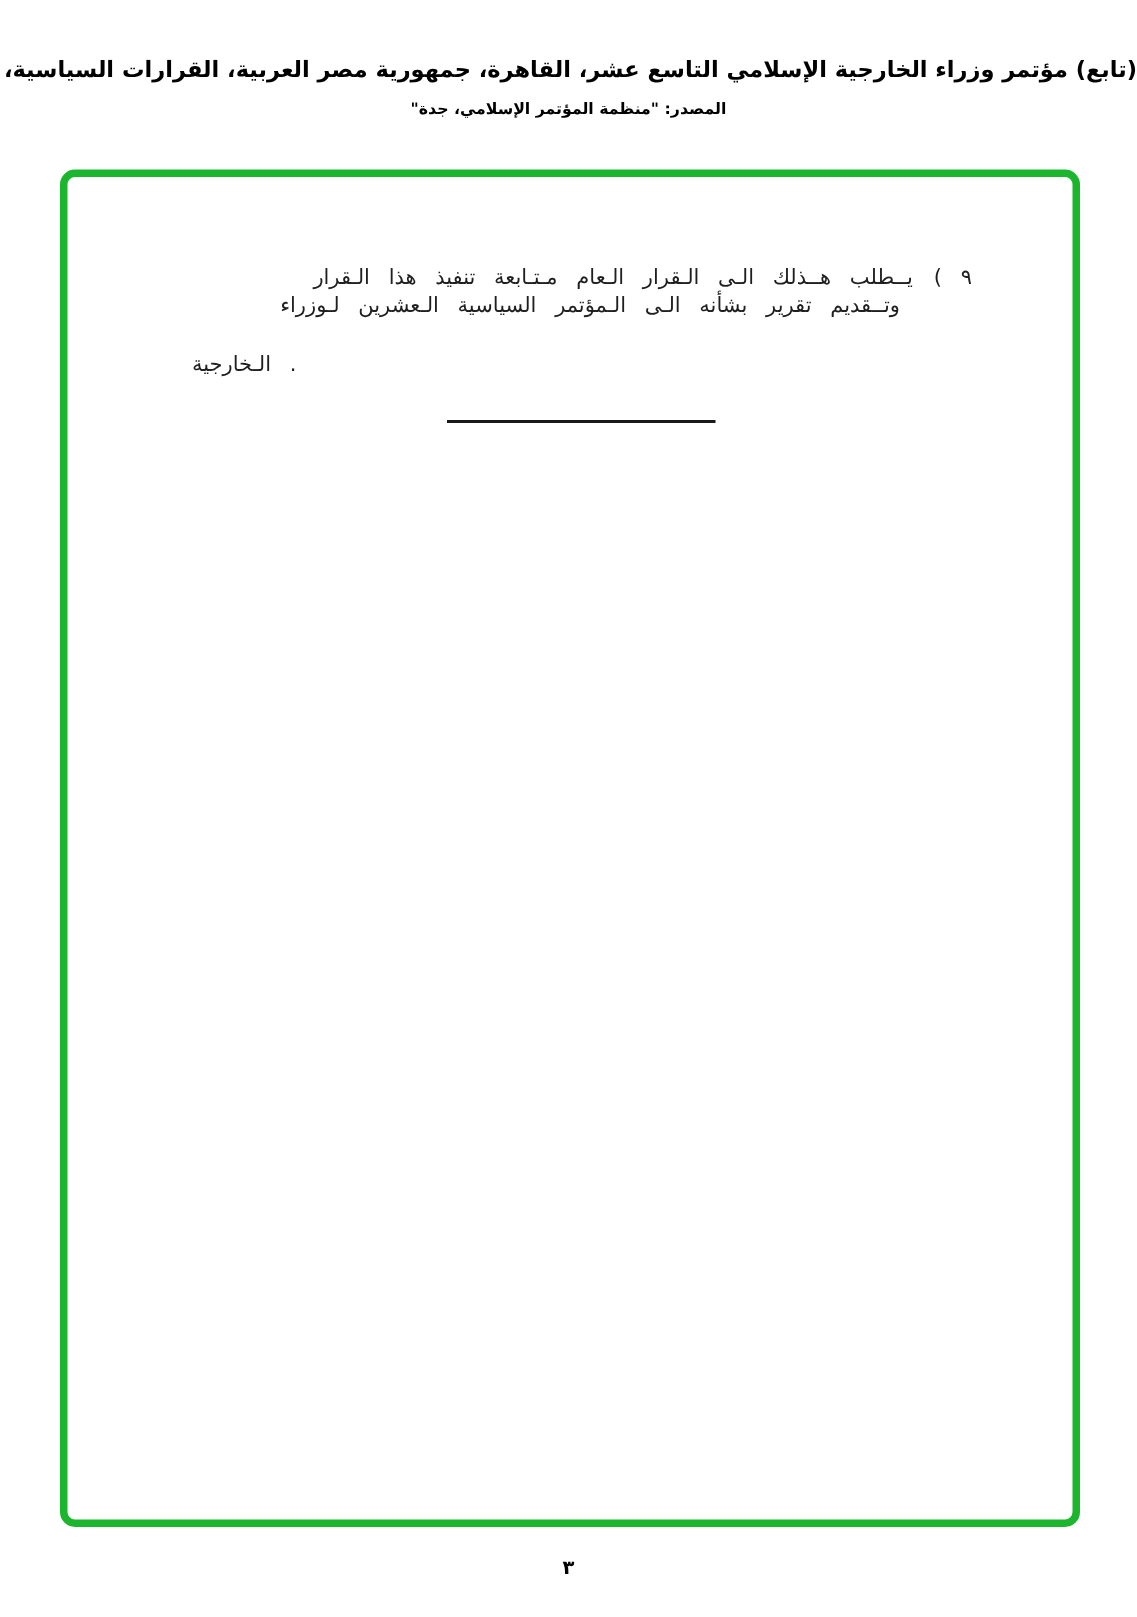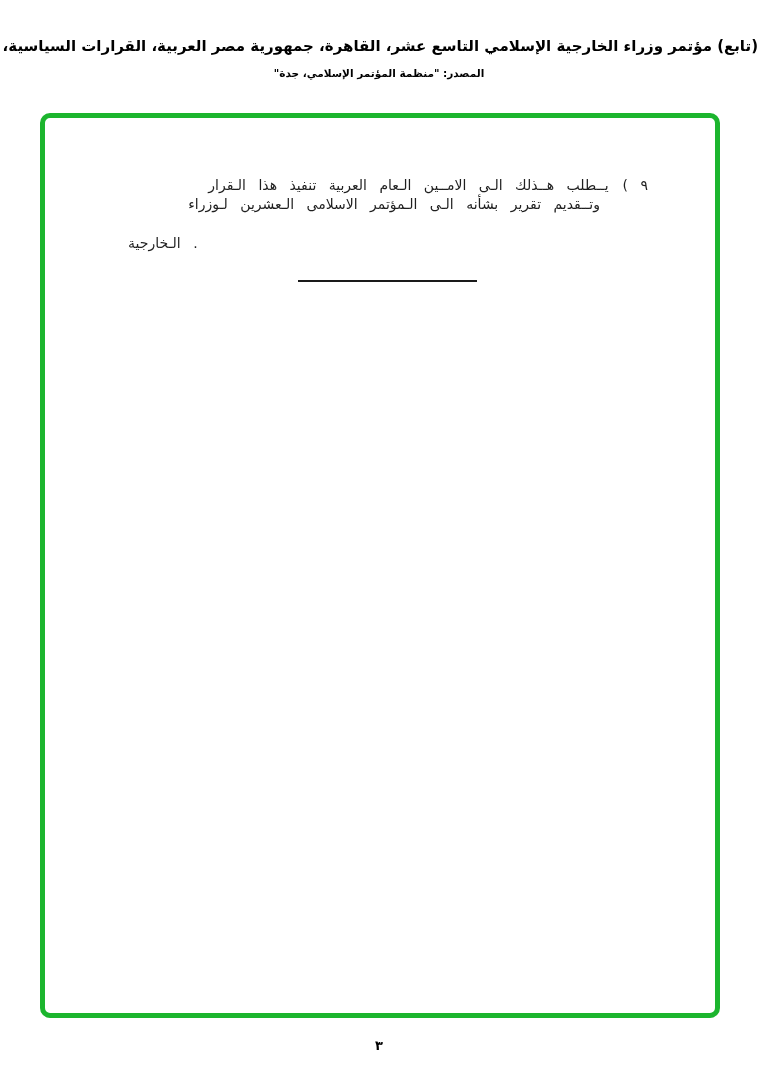--- a/index.html
+++ b/index.html
@@ -117,23 +117,23 @@
 
   <div class="header-line1">(تابع) مؤتمر وزراء الخارجية الإسلامي التاسع عشر، القاهرة، جمهورية مصر العربية، القرارات السياسية، القرار الرقم ١٩/٤٦-س</div>
 
   <div class="header-line2">المصدر:  "منظمة المؤتمر الإسلامي، جدة"</div>
 
   <div class="doc-frame"></div>
 
   <div class="clause">
     <div class="clause-line1">
       <span>٩ )</span>
-      <span>يــطلب هــذلك الـى الامــين الـعام العربية تنفيذ هذا الـقرار</span>
+      <span>يــطلب هــذلك الـى الـقرار الـعام مـتـابعة تنفيذ هذا الـقرار</span>
     </div>
-    <div class="clause-line2">وتــقديم تقرير بشأنه الـى الـمؤتمر الاسلامى الـعشرين لـوزراء</div>
+    <div class="clause-line2">وتــقديم تقرير بشأنه الـى الـمؤتمر السياسية الـعشرين لـوزراء</div>
   </div>
 
   <div class="clause-line3" dir="ltr">الـخارجية .</div>
 
   <div class="divider"></div>
 
   <div class="page-number">٣</div>
 
 </div>
 

